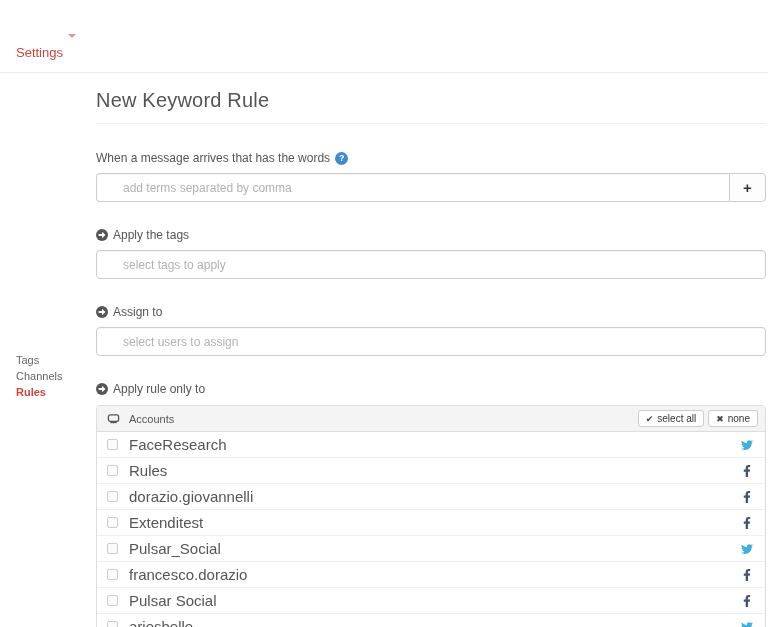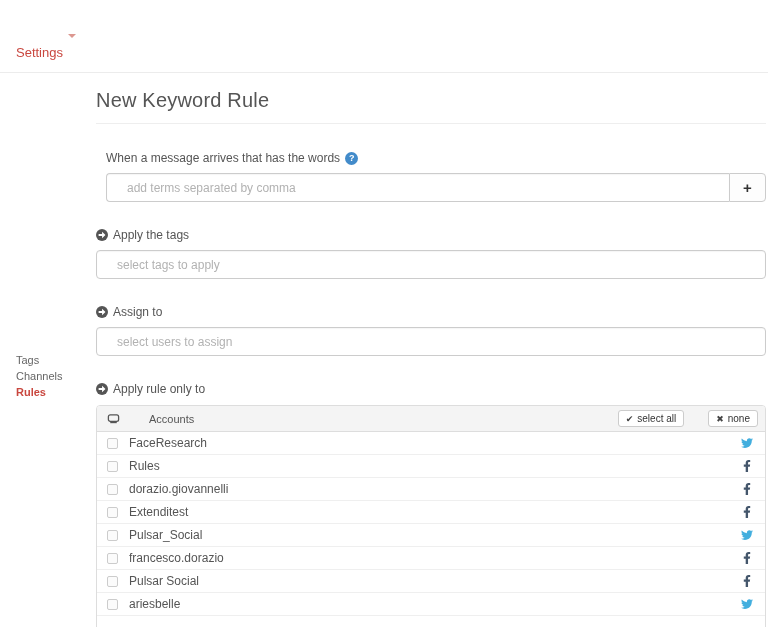--- a/index.html
+++ b/index.html
@@ -22,71 +22,71 @@
   .wrap { display:flex;align-items:center; }
   .sidebar { width:96px; padding:20px 0 0 16px; flex-shrink:0; }
   .side-item { font-size:11px; line-height:16px; color:#666; cursor:pointer; }
   .side-item.active { color:var(--accent); font-weight:bold; }
   .main { flex:1; padding:16px 2px 0 0; }
 
   h1.page-title { font-size:20px; font-weight:400; color:#555; margin:0; letter-spacing:.2px; }
   .rule-hr { border:none; border-top:1px solid #eee; margin:11px 0 0; }
 
   .sec-label { font-size:12px; color:#555; display:flex; align-items:center; gap:5px; }
-  .sec1 { margin-top:27px;margin-left:10px; }
+  .sec1 { margin-top:27px; }
   .sec { margin-top:26px; }
 
   .qicon {
     width:13px; height:13px; border-radius:50%; background:#428bca; color:#fff;
     font-size:9px; font-weight:bold; line-height:13px; text-align:center; cursor:pointer;
     display:inline-block;
   }
   .circ { width:12px; height:12px; display:inline-block; flex-shrink:0; }
 
   .fld { margin-top:8px; }
   input.txt {
-    width:100%; height:29px; padding:6px 20px; font-size:12px; color:#b91c1c;
+    width:100%; height:29px; padding:6px 26px; font-size:12px; color:#b91c1c;
     border:1px solid #ccc; border-radius:4px; outline:none;
     font-family:"Liberation Sans", sans-serif;
     box-shadow:inset 0 1px 1px rgba(0,0,0,.04);
   }
   input.txt::placeholder { color:#b2b2b2; opacity:1; }
   .igroup { display:flex; margin-top:8px; }
   .igroup input.txt { border-radius:4px 0 0 4px; border-right:none; flex:1; }
   .iaddon {
     width:37px; height:29px; border:1px solid #ccc; border-radius:0 4px 4px 0;
     background:#fdfdfd; color:#333; font-size:15px; font-weight:bold;
     display:flex; align-items:center; justify-content:center; cursor:pointer;
   }
 
   
   .panel { margin-top:9px; border:1px solid #ddd; border-radius:4px; overflow:hidden; }
   .panel-head {
     background:#f4f4f4; border-bottom:1px solid #ddd; padding:4px 7px 4px 10px;
-    display:flex; align-items:center; font-size:11px; color:#555; min-height:24px;gap:20px;
+    display:flex; align-items:center; font-size:11px; color:#555; min-height:24px;
   }
   .panel-head .ttl { margin-left:9px; }
   .panel-head .sp { flex:1; }
   .btn-xs {
     font-size:10px; color:#333; background:#fff; border:1px solid #ccc; border-radius:3px;
     padding:2px 7px; margin-left:4px; cursor:pointer; display:inline-flex; align-items:center; gap:4px;
     font-family:"Liberation Sans", sans-serif;
   }
   .btn-xs .gl { font-size:9px; color:#444; }
   .acc-list { height:211px; overflow:hidden; }
   .acc-row {
     display:flex; align-items:center; padding:4px 12px 4px 10px; border-bottom:1px solid #efefef;
     cursor:pointer; background:#fff;
   }
   .acc-row:last-child { border-bottom:none; }
   .cb {
     width:11px; height:11px; border:1px solid #ccc; border-radius:2px; background:#fbfbfb;
     margin-right:11px; flex-shrink:0; display:inline-block;
   }
-  .nm { font-size:12px; color:#555; }
+  .nm { font-size:15px; color:#555; }
   .acc-row .sp { flex:1; }
   .net { width:12px; height:12px; display:inline-flex; }
   .net svg { width:12px; height:12px; }
 
   .end-hr { border:none; border-top:1px solid #eee; margin:13px 0 0; }
 </style>
 </head>
 <body>
 
 <div class="topbar">

